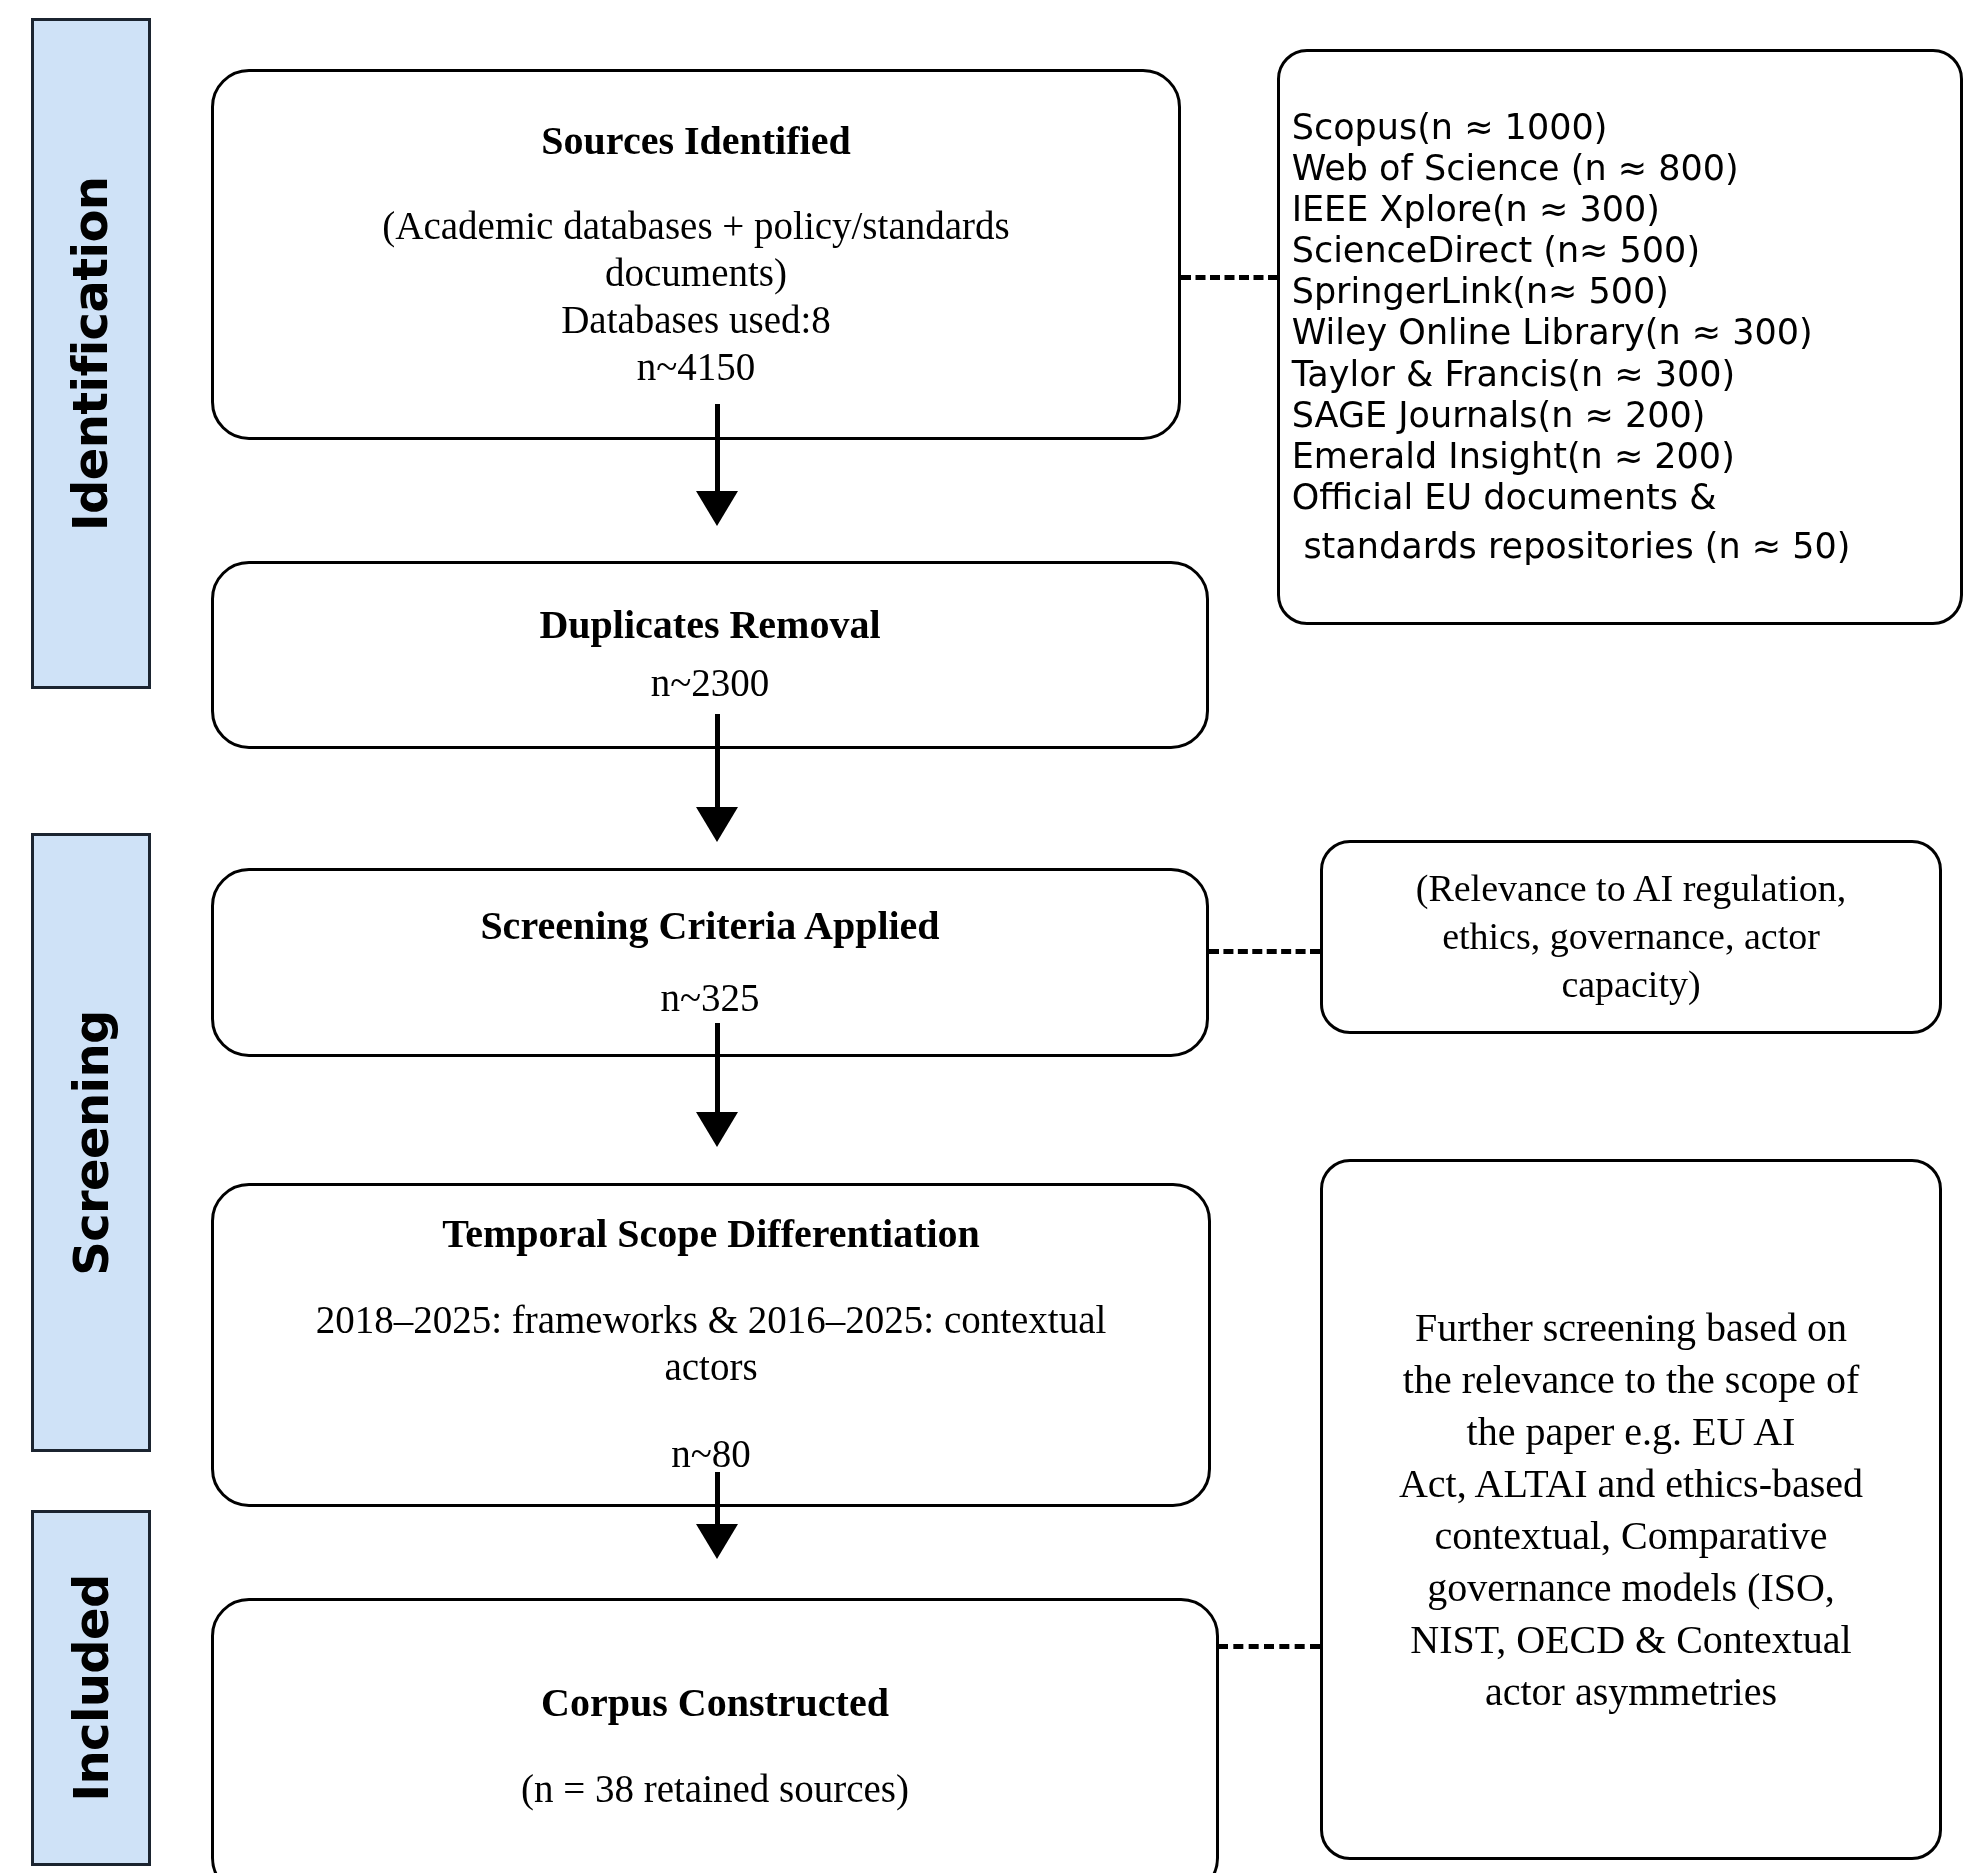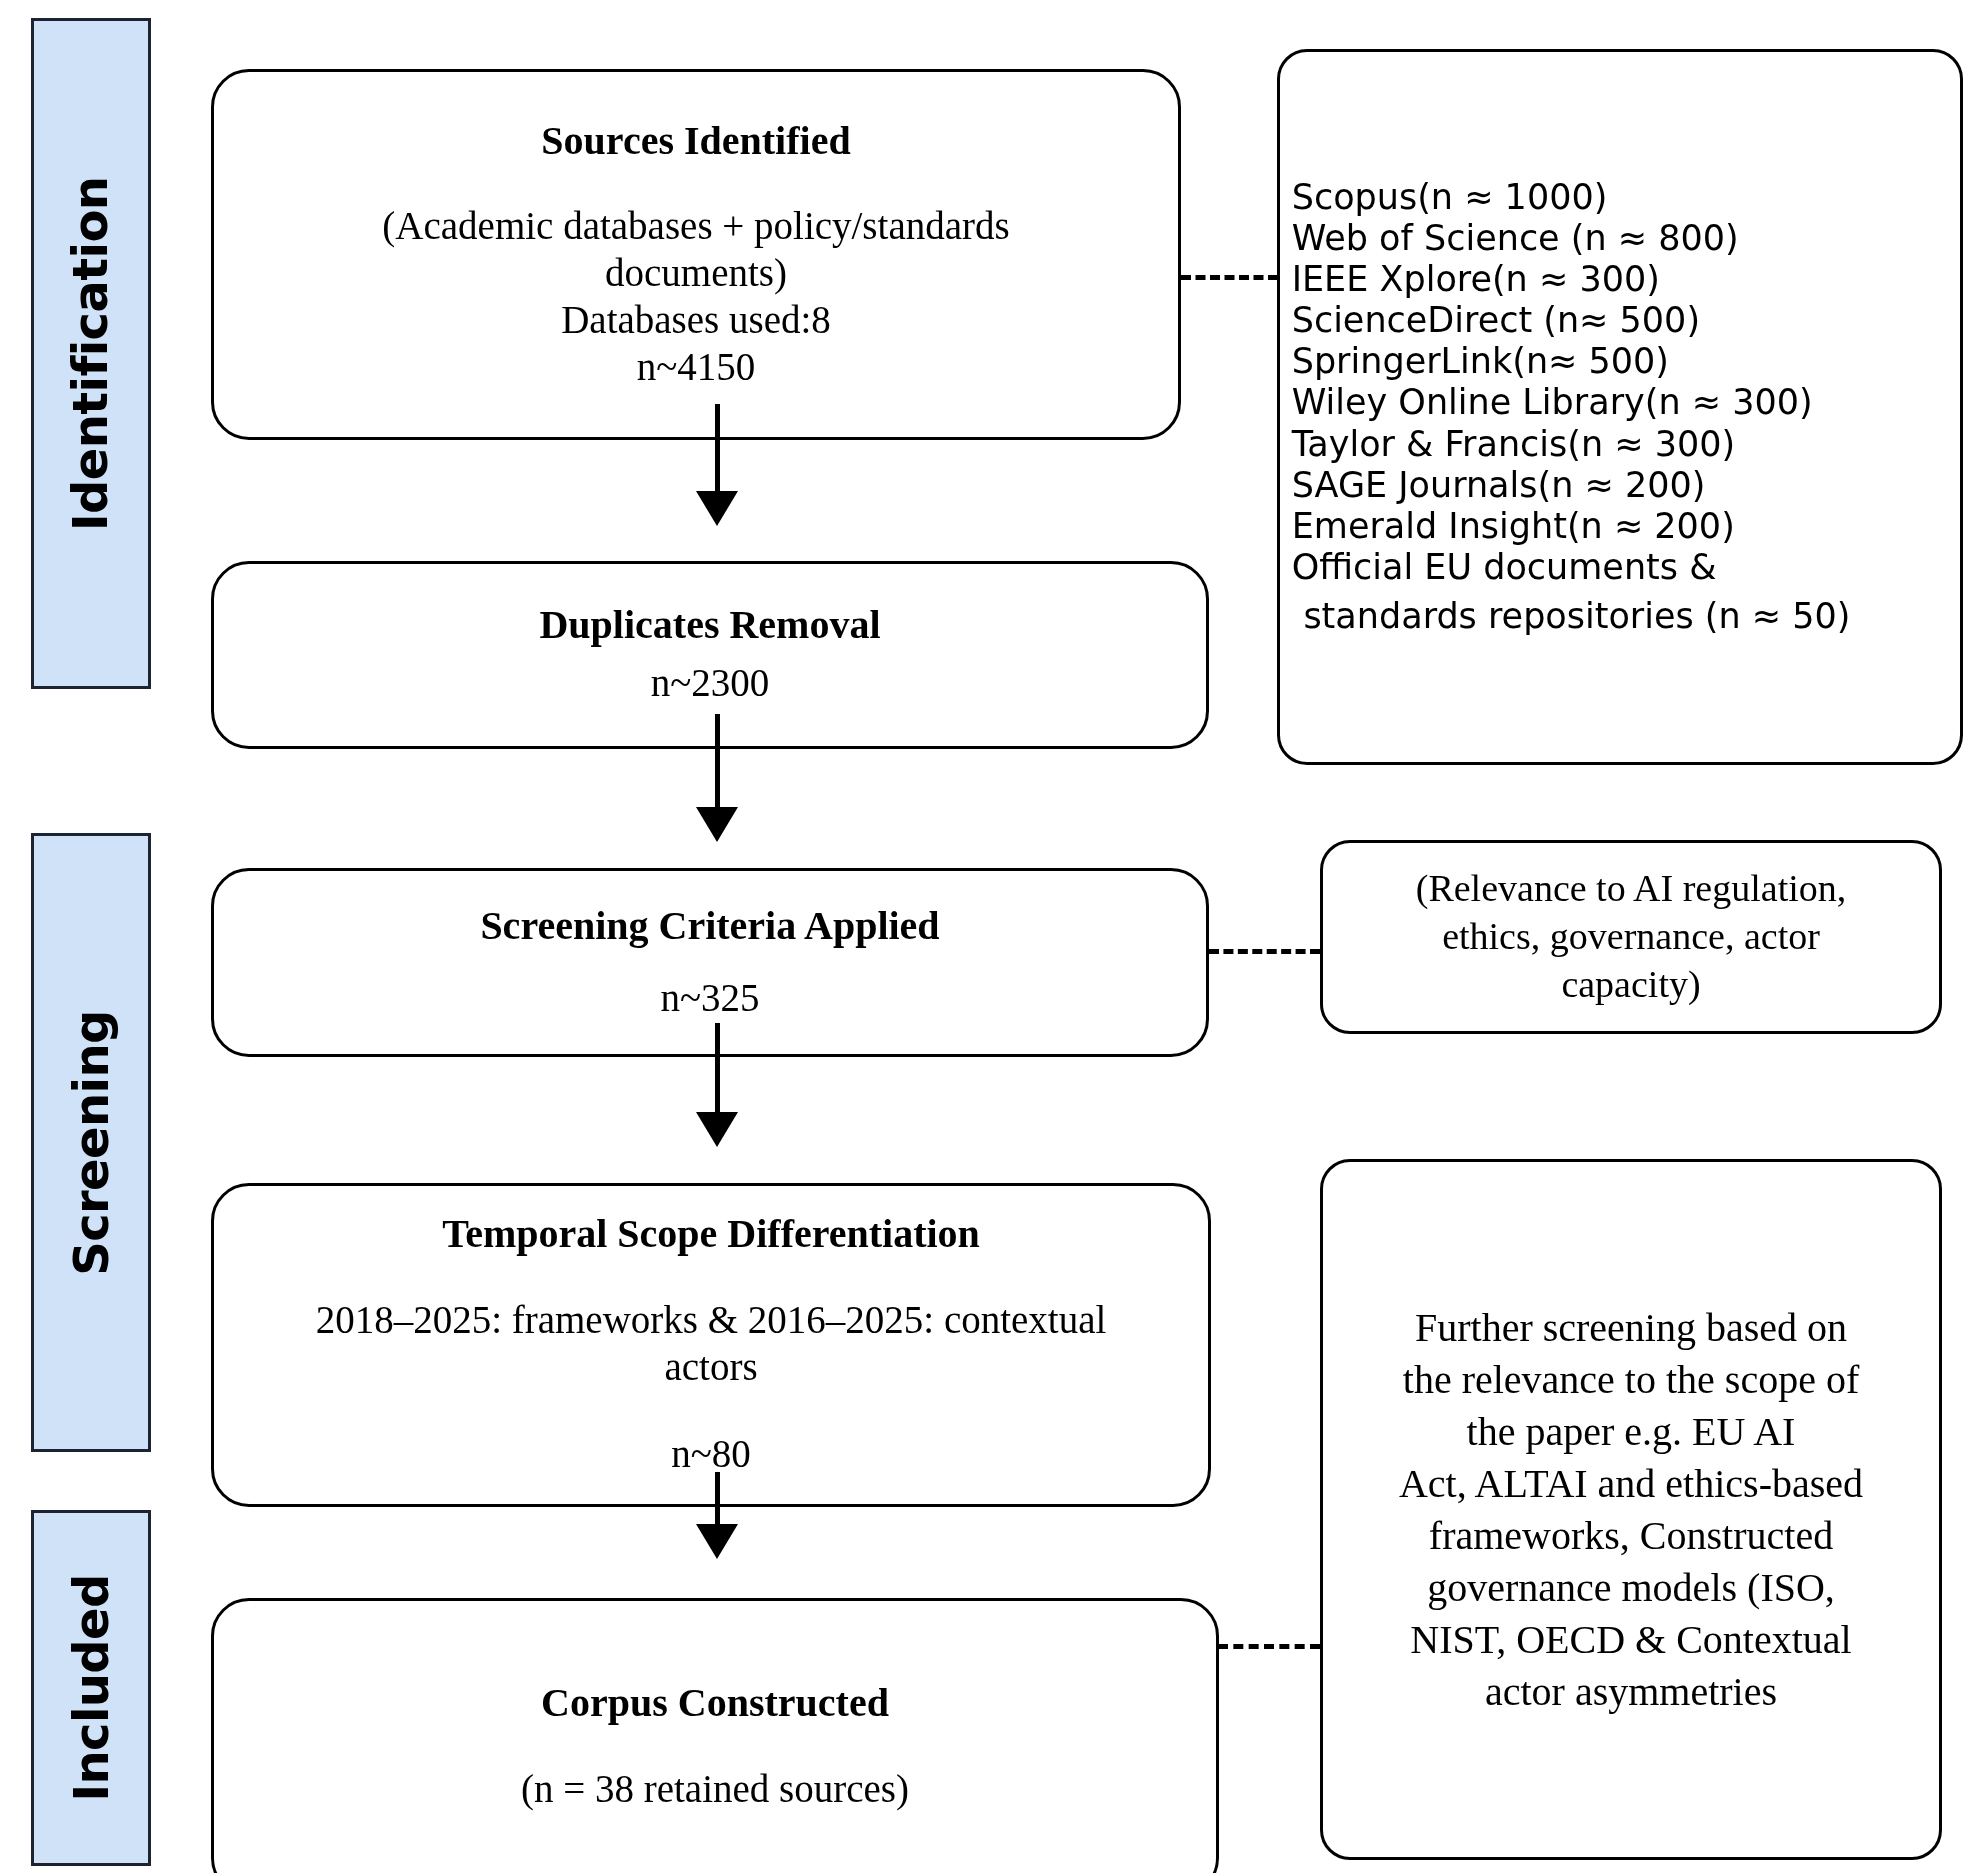--- a/index.html
+++ b/index.html
@@ -196,21 +196,21 @@
   <div class="flow-box" style="left:211px; top:1563px; width:1008px; height:298px;">
     <div class="box-title">Corpus Constructed</div>
     <div class="gap-lg"></div>
     <div class="box-count">(n = 38 retained sources)</div>
   </div>
 
   <div class="dashed-link" style="left:1181px; top:275px; width:97px;"></div>
   <div class="dashed-link" style="left:1209px; top:949px; width:111px;"></div>
   <div class="dashed-link" style="left:1218px; top:1644px; width:102px;"></div>
 
-  <div class="note-panel" style="left:1277px; top:49px; width:686px; height:716px;">
+  <div class="note-panel" style="left:1277px; top:49px; width:686px; height:576px;">
     <div class="db-list">
       <div class="db-row">Scopus(n ≈ 1000)</div>
       <div class="db-row">Web of Science (n ≈ 800)</div>
       <div class="db-row">IEEE Xplore(n ≈ 300)</div>
       <div class="db-row">ScienceDirect (n≈ 500)</div>
       <div class="db-row">SpringerLink(n≈  500)</div>
       <div class="db-row">Wiley Online Library(n ≈ 300)</div>
       <div class="db-row">Taylor &amp; Francis(n ≈ 300)</div>
       <div class="db-row">SAGE Journals(n ≈ 200)</div>
       <div class="db-row">Emerald Insight(n ≈ 200)</div>
@@ -226,21 +226,21 @@
       <div>capacity)</div>
     </div>
   </div>
 
   <div class="note-panel" style="left:1320px; top:1159px; width:622px; height:701px;">
     <div class="note-text-lg">
       <div>Further screening based on</div>
       <div>the relevance to the scope of</div>
       <div>the paper e.g. EU AI</div>
       <div>Act, ALTAI and ethics-based</div>
-      <div>frameworks, Constructed</div>
+      <div>contextual, Comparative</div>
       <div>governance models (ISO,</div>
       <div>NIST, OECD &amp; Contextual</div>
       <div>actor asymmetries</div>
     </div>
   </div>
 
 </div>
 
 
 </body></html>

